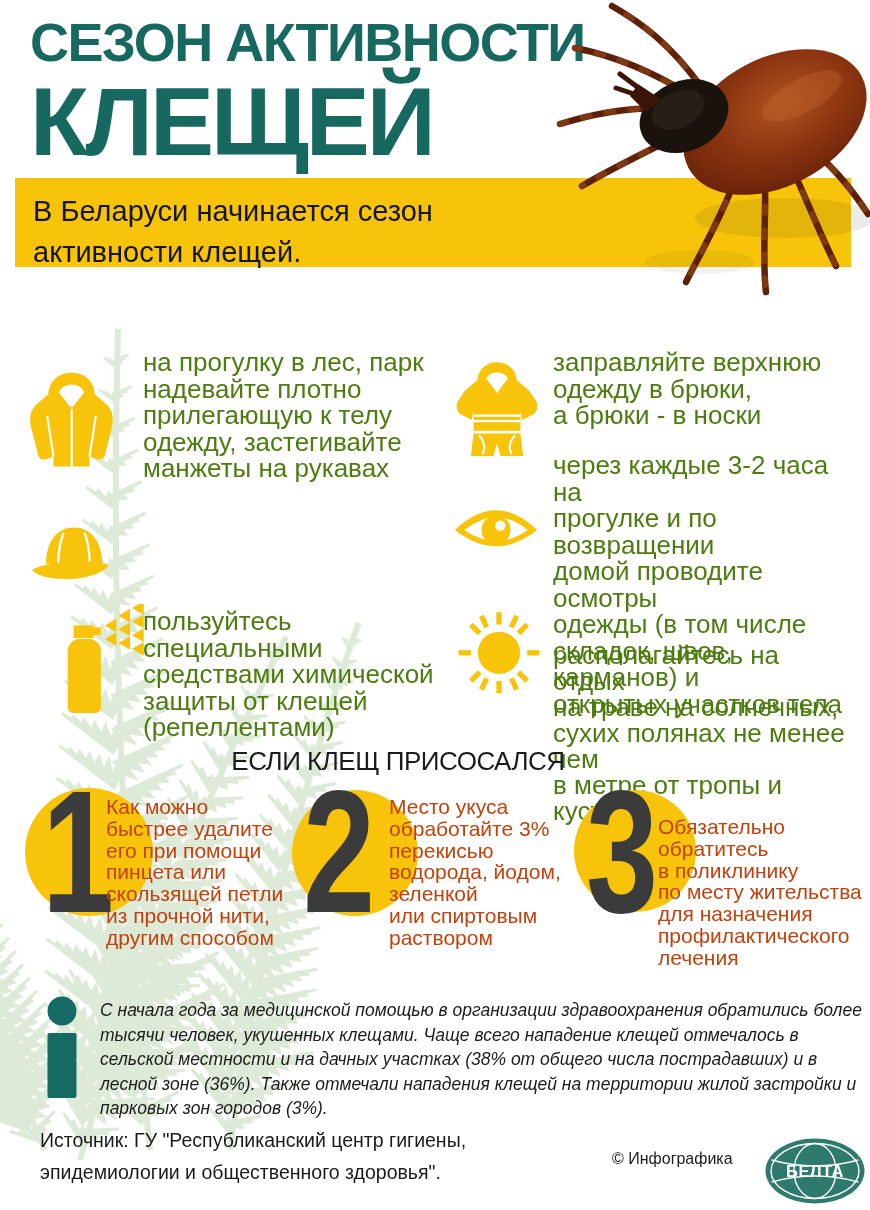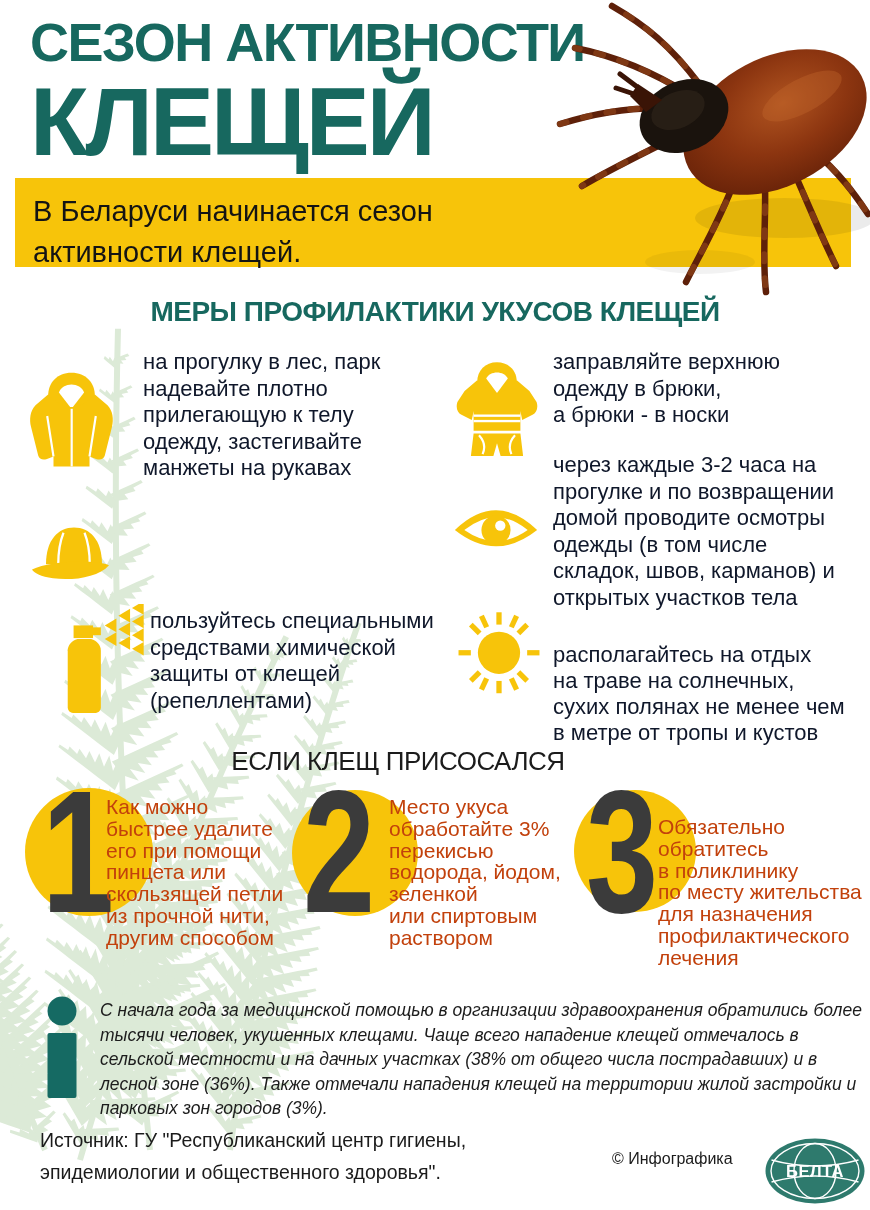--- a/index.html
+++ b/index.html
@@ -8,21 +8,21 @@
   .abs{position:absolute;}
   .pre{white-space:pre-line;}
   #fern-svg{position:absolute;left:0;top:0;z-index:0;pointer-events:none;}
   .layer{z-index:1;}
   .title-line1{font-size:54px;font-weight:bold;color:#17685F;letter-spacing:-1.5px;line-height:1.06;}
   .title-line2{font-size:96px;font-weight:bold;color:#17685F;letter-spacing:-3px;line-height:1.0;margin-top:3px;}
   .band{background:#F7C40A;}
   .band-text{font-size:29px;line-height:41px;color:#141414;padding:13px 0 0 18px;}
   .h-teal{width:870px;text-align:center;font-size:28px;font-weight:bold;color:#17685F;letter-spacing:-0.5px;}
   .h-dark{width:796px;text-align:center;font-size:26px;font-weight:normal;color:#1b1b1b;letter-spacing:-0.5px;}
-  .item-text{font-size:22px;line-height:26.5px;color:#0f172a;}
+  .item-text{font-size:26px;line-height:26.5px;color:#4d7c0f;}
   .step-circle{background:#F7C40A;border-radius:50%;}
   .step-number{font-size:175px;line-height:1;font-weight:bold;color:#3b3b3b;
                transform:scaleX(0.74);transform-origin:left top;}
   .step-text{font-size:21px;line-height:21.8px;color:#c2410c;z-index:2;}
   .note-text{font-size:17.5px;line-height:24.5px;font-style:italic;color:#1c1c1c;}
   .footer-text{font-size:19.5px;line-height:32px;color:#1b1b1b;}
   .copyright{font-size:16px;color:#1b1b1b;}
 </style>
 </head>
 <body>
@@ -262,21 +262,20 @@
       <path d="M263,150 C290,174 304,193 318,214"></path>
     </g>
     <ellipse cx="225" cy="122" rx="98" ry="64" fill="url(#tickBody)" transform="rotate(-28 225 122)"></ellipse>
     <ellipse cx="252" cy="96" rx="44" ry="17" fill="#c76a2e" opacity="0.35" transform="rotate(-28 252 96)"></ellipse>
     <ellipse cx="134" cy="116" rx="46" ry="35" fill="#1a130d" transform="rotate(-24 134 116)"></ellipse>
     <ellipse cx="128" cy="110" rx="28" ry="18" fill="#2e241a" opacity="0.7" transform="rotate(-24 128 110)"></ellipse>
     <path d="M112,100 L88,84 L80,96 L96,112 Z" fill="#3a1406"></path>
     <path d="M86,86 L70,74 M84,94 L66,88" stroke="#3a1406" stroke-width="5" stroke-linecap="round"></path>
   </svg>
 
-  <div class="abs layer h-teal" style="left:0;top:296px;">МЕРЫ ПРОФИЛАКТИКИ УКУСОВ КЛЕЩЕЙ</div>
 
   <svg class="abs layer" style="left:24px;top:371px;" width="95" height="99" viewBox="0 0 100 110">
     <path d="M50,2 C34,2 24,13 24,28 L50,54 L76,28 C76,13 66,2 50,2 Z" fill="#F7C40A"></path>
     <path d="M36,24 L50,42 L64,24 C60,12 40,12 36,24 Z" fill="#fff"></path>
     <path d="M24,26 L10,38 C4,44 3,54 5,62 L13,94 C14,98 18,99 22,98 L30,95 L30,106 L70,106 L70,95 L78,98 C82,99 86,98 87,94 L95,62 C97,54 96,44 90,38 L76,26 C68,35 58,40 50,40 C42,40 32,35 24,26 Z" fill="#F7C40A"></path>
     <rect x="49" y="42" width="2.4" height="64" fill="#fff"></rect>
     <path d="M30,95 L23,50 M70,95 L77,50" stroke="#fff" stroke-width="2.4" fill="none"></path>
   </svg>
   <div class="abs layer item-text pre" style="left:143px;top:349px;width:310px;">на прогулку в лес, парк
 надевайте плотно
@@ -299,21 +298,21 @@
         <path d="M60,36 l12,-7 v14 Z"></path>
       <path d="M74,12 l12,-7 v14 Z"></path>
         <path d="M74,26 l12,-7 v14 Z"></path>
         <path d="M74,40 l12,-7 v14 Z"></path>
       <path d="M88,4 l12,-7 v14 Z"></path>
         <path d="M88,18 l12,-7 v14 Z"></path>
         <path d="M88,32 l12,-7 v14 Z"></path>
         <path d="M88,46 l12,-7 v14 Z"></path>
     </g>
   </svg>
-  <div class="abs layer item-text pre" style="left:150px;top:608px;width:310px;">пользуйтесь специальными
+  <div class="abs layer item-text pre" style="left:143px;top:608px;width:310px;">пользуйтесь специальными
 средствами химической
 защиты от клещей
 (репеллентами)</div>
 
   <svg class="abs layer" style="left:452px;top:360px;" width="90" height="100" viewBox="0 0 100 110">
     <path d="M50,2 C37,2 28,11 28,24 L50,44 L72,24 C72,11 63,2 50,2 Z" fill="#F7C40A"></path>
     <path d="M38,20 L50,36 L62,20 C58,11 42,11 38,20 Z" fill="#fff"></path>
     <path d="M28,22 L14,34 L6,46 C4,52 6,58 10,60 L22,66 L24,56 L24,78 L76,78 L76,56 L78,66 L90,60 C94,58 96,52 94,46 L86,34 L72,22 C64,31 56,36 50,36 C44,36 36,31 28,22 Z" fill="#F7C40A"></path>
     <rect x="24" y="60" width="52" height="2.6" fill="#fff"></rect>
     <rect x="24" y="66" width="52" height="2.6" fill="#fff"></rect>

